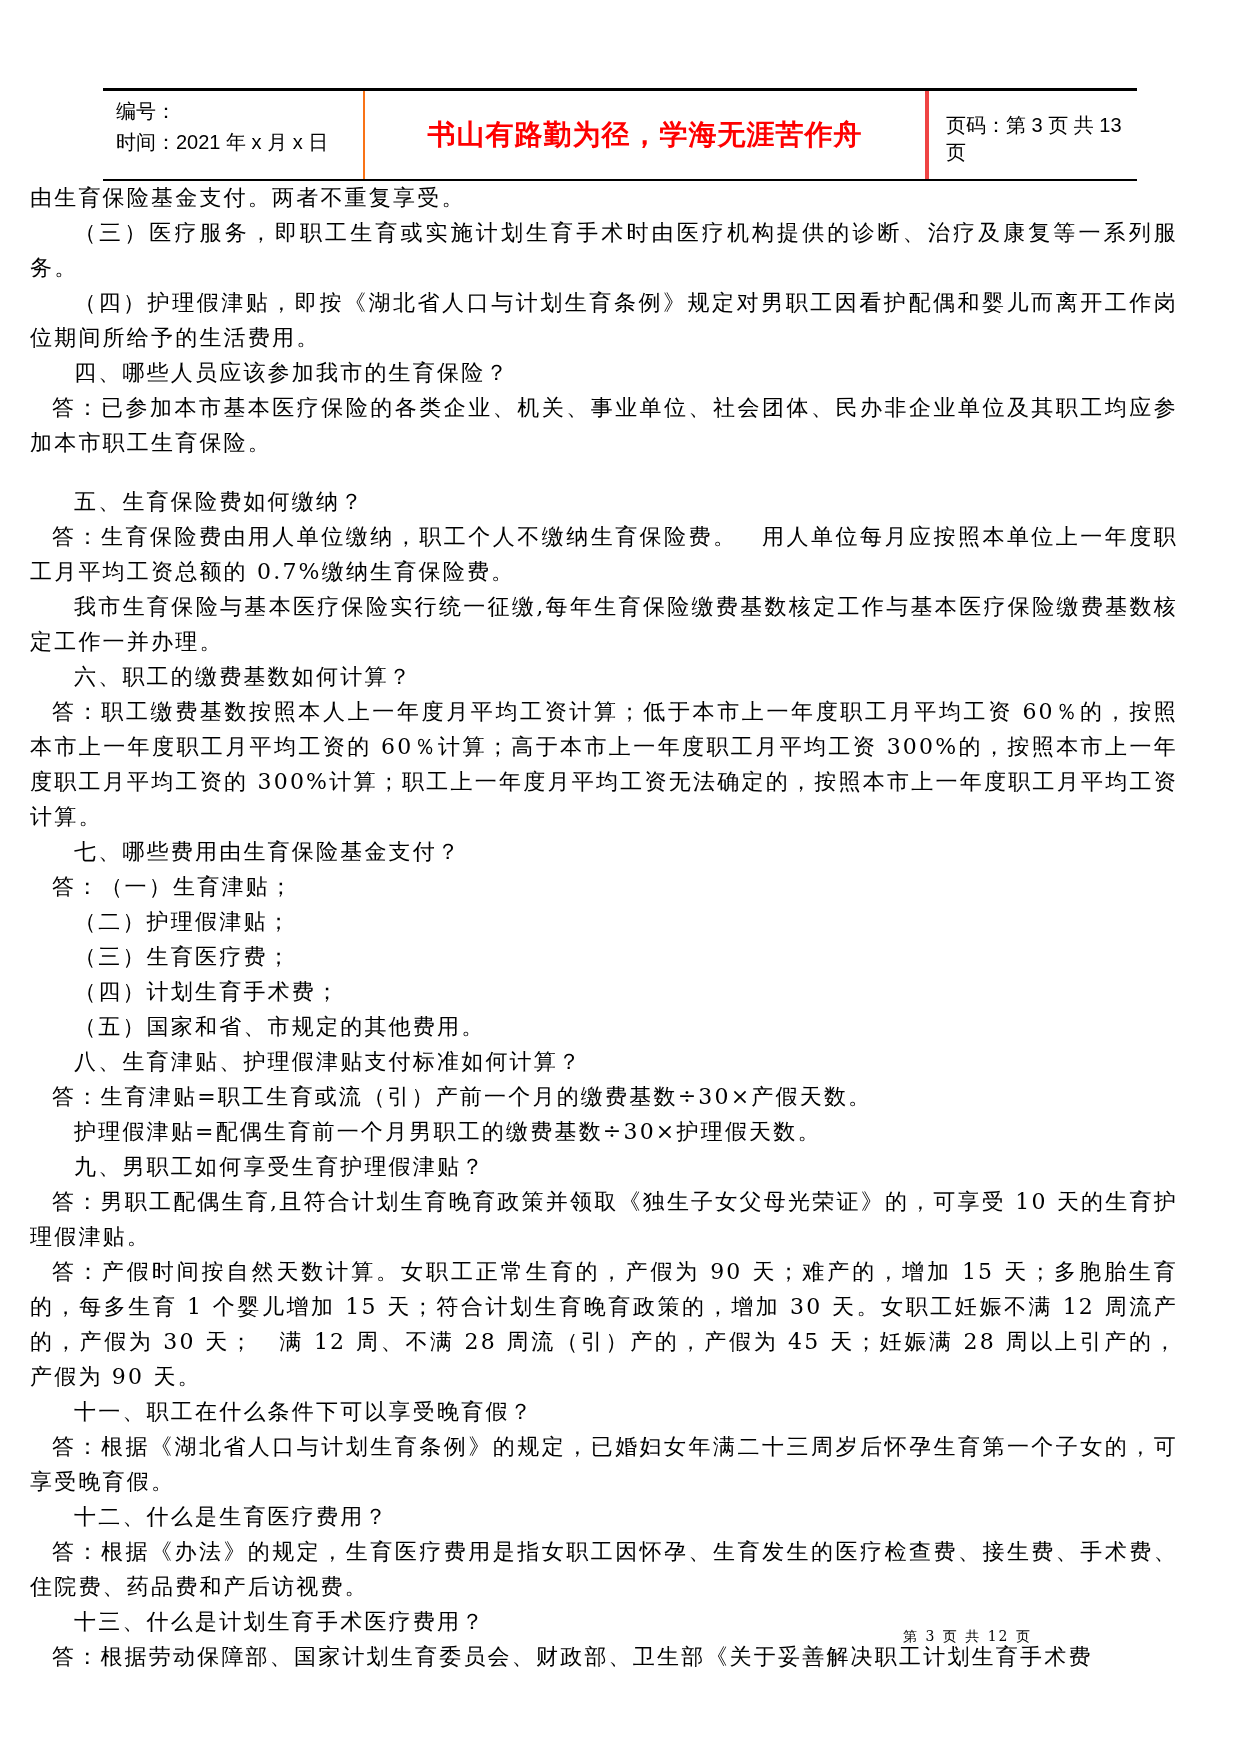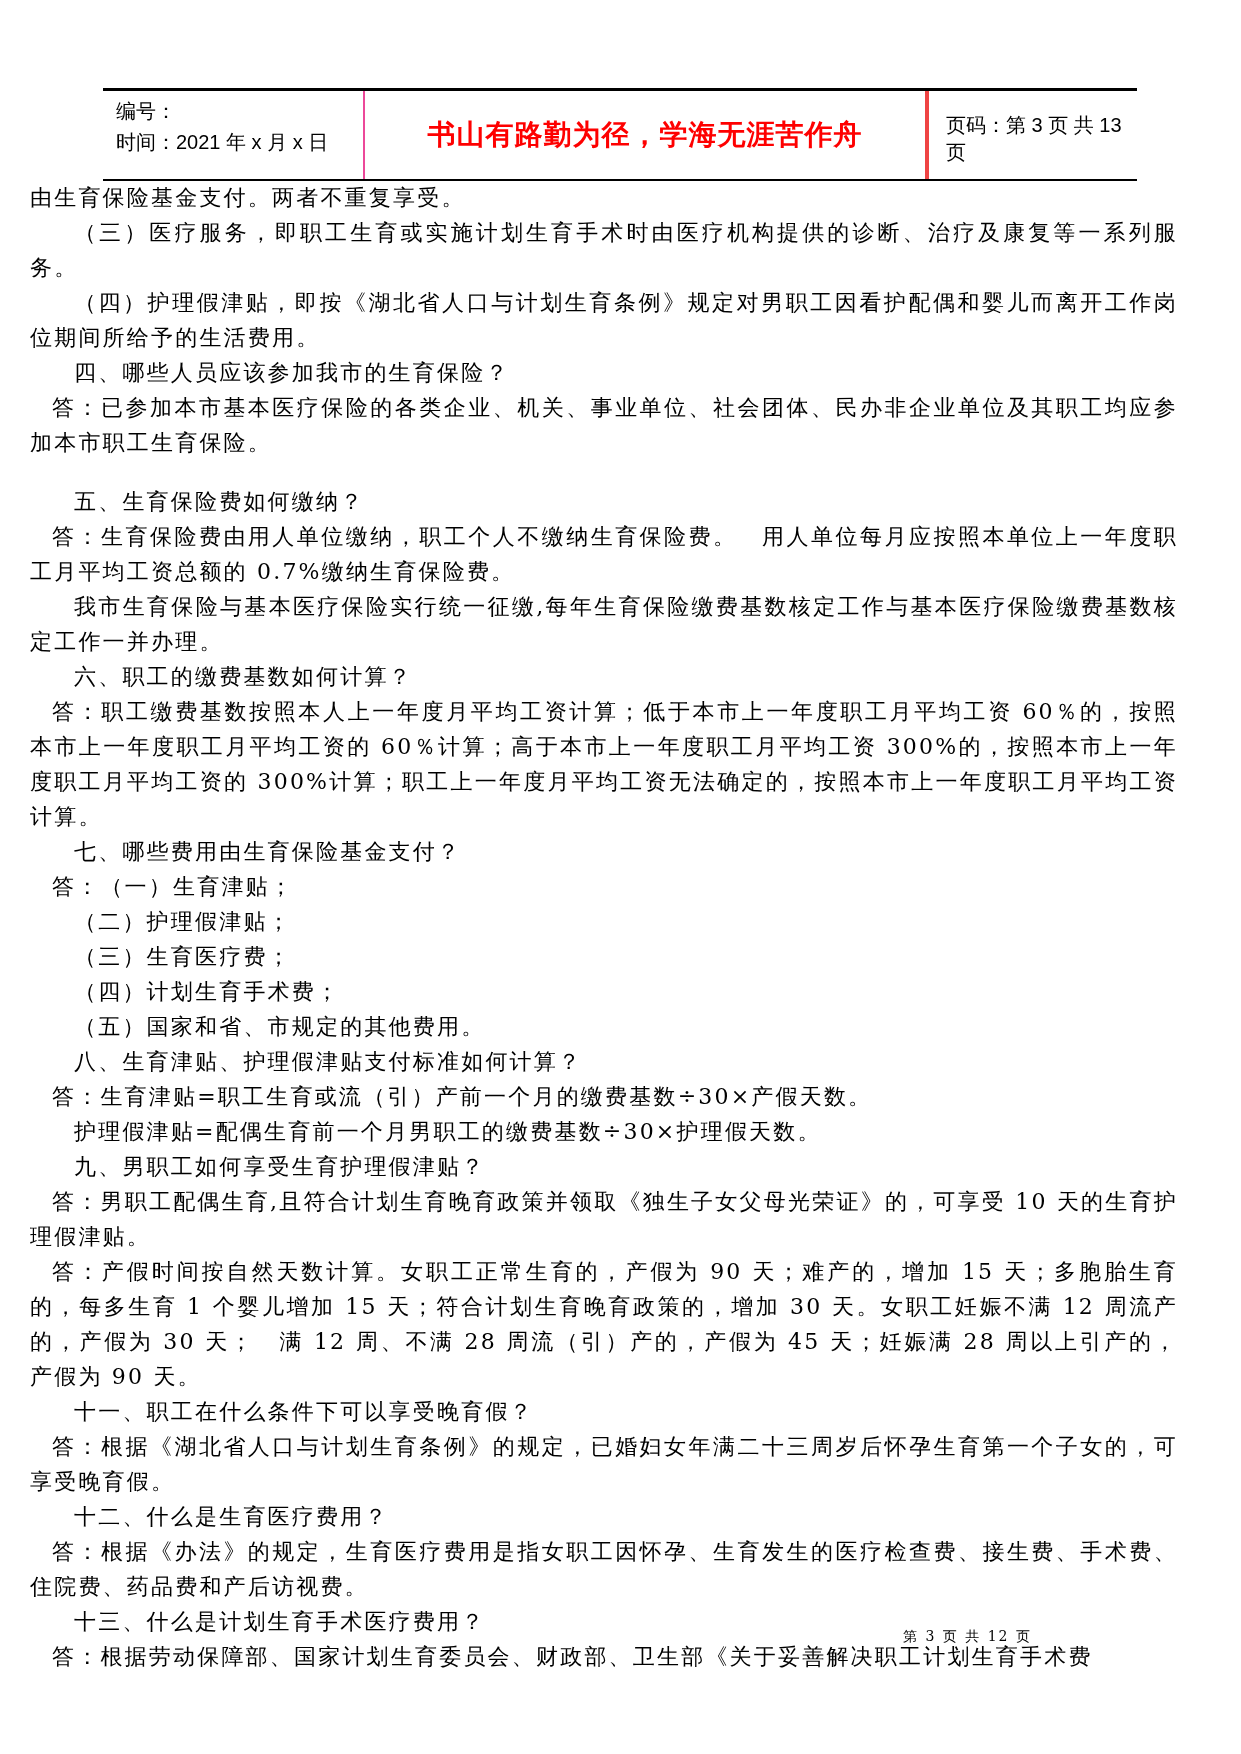--- a/index.html
+++ b/index.html
@@ -15,21 +15,21 @@
   .header-table{
     position:absolute;left:103px;top:88px;width:1034px;height:93px;
     box-sizing:border-box;
     border-top:3px solid #000;
     border-bottom:2px solid #000;
     display:flex;
   }
   .hcell{box-sizing:border-box;height:100%;}
   .hcell-left{
     width:262px;
-    border-right:2px solid #ec4899;
+    border-right:2px solid #f97316;
     padding:5px 0 0 13px;
     font-family:"Liberation Sans","DejaVu Sans",sans-serif;
     font-size:20px;line-height:31px;
   }
   .hcell-mid{
     width:564px;
     border-right:4px solid #ef4444;
     display:flex;align-items:center;justify-content:center;
   }
   .motto{

